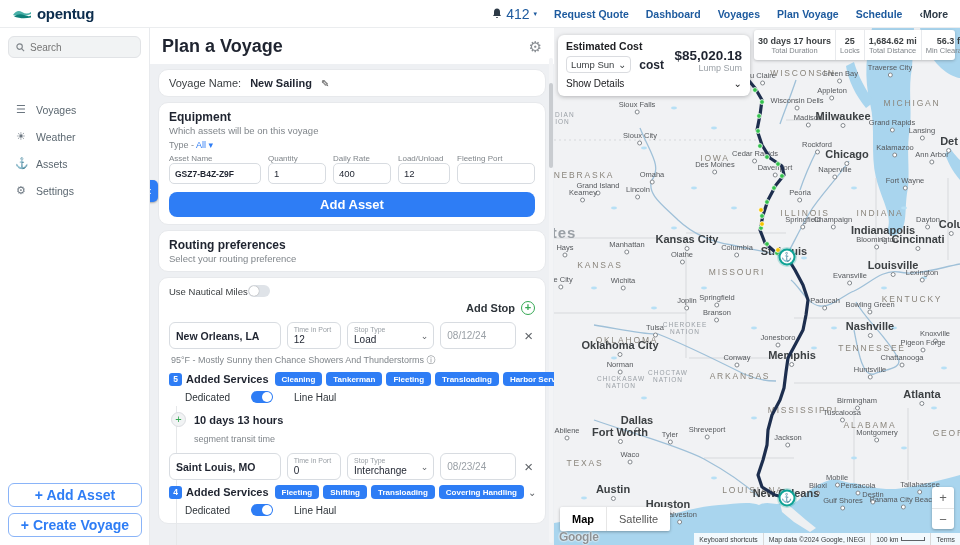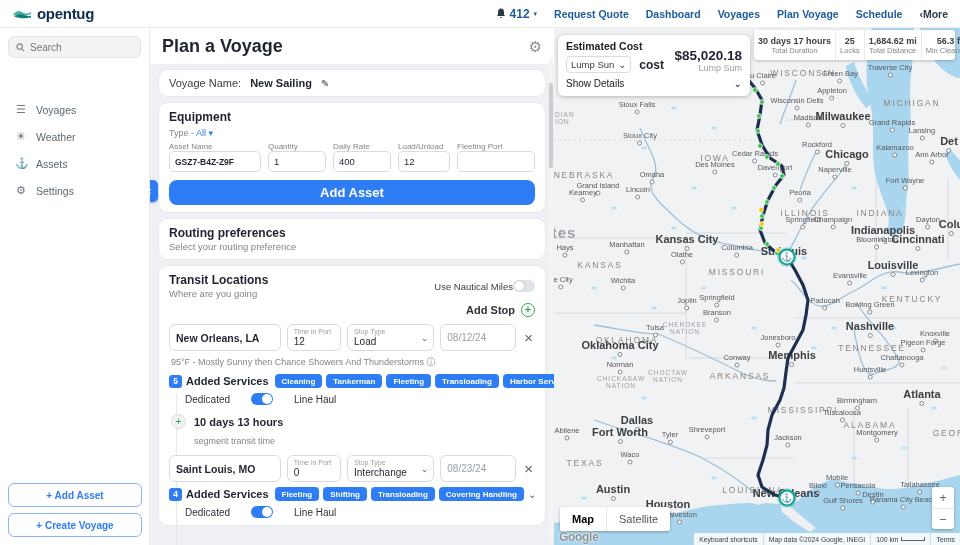--- a/index.html
+++ b/index.html
@@ -3,32 +3,32 @@
 <meta charset="utf-8">
 <style>
 *{margin:0;padding:0;box-sizing:border-box}
 html,body{width:960px;height:545px;overflow:hidden;font-family:"Liberation Sans",sans-serif;background:#fff;position:relative;color:#202124}
 
 .topbar{position:absolute;top:0;left:0;right:0;height:28px;background:#fff;border-bottom:1px solid #ebedef;display:flex;align-items:center;padding:0 12px;z-index:20}
 .logo{display:flex;align-items:center;gap:5px}
 .logo-text{font-size:15px;font-weight:700;color:#0c2d4d;letter-spacing:-.3px}
 .top-right{margin-left:auto;display:flex;align-items:center;gap:17px}
 .bell{display:flex;align-items:center;gap:4px}
-.badge412{color:#1d5a9e;font-size:12px;font-weight:700}
+.badge412{color:#1d5a9e;font-size:14px;font-weight:400}
 .caret{font-size:7px;color:#1d5a9e}
 .navlink{color:#1d5a9e;font-size:10.5px;font-weight:600;text-decoration:none;cursor:pointer;white-space:nowrap}
 .morelink{color:#2d3a46;font-size:10.5px;font-weight:600;cursor:pointer}
 
 .sidebar{position:absolute;left:0;top:28px;bottom:0;width:150px;background:#fff;border-right:1px solid #e8eaed;z-index:10}
 .searchbox{margin:8px;height:22px;background:#f1f3f4;border:1px solid #e1e3e6;border-radius:6px;display:flex;align-items:center;padding:0 7px;gap:5px}
 .searchbox input{border:none;background:transparent;outline:none;font-size:10px;color:#5f6368;width:100px;font-family:inherit}
 .side-menu{margin-top:38px}
 .side-item{display:flex;align-items:center;gap:9px;padding:7px 15px;color:#5b6770;font-size:10.5px;cursor:pointer}
 .side-ic{font-size:11px;color:#6b7680;width:12px;text-align:center}
-.sbtn{position:absolute;left:8px;width:134px;height:24px;border:1px solid #8ab4f8;color:#2e7df5;background:#fff;border-radius:6px;font-size:10px;font-weight:600;cursor:pointer;font-family:inherit}
+.sbtn{position:absolute;left:8px;width:134px;height:24px;border:1px solid #8ab4f8;color:#2e7df5;background:#fff;border-radius:6px;font-size:14px;font-weight:600;cursor:pointer;font-family:inherit}
 .sbtn.add{bottom:38px}.sbtn.create{bottom:8px}
 
 .main{position:absolute;left:150px;top:28px;width:404px;bottom:0;background:#eef0f3;overflow:hidden;z-index:5}
 .main-head{background:#fff;padding:8px 12px 7px;display:flex;align-items:center;justify-content:space-between}
 .page-title{font-size:18px;font-weight:700;color:#1f2430}
 .gear-top{font-size:15px;color:#8a8f94;cursor:pointer}
 .card{background:#fff;border:1px solid #e7e9ec;border-radius:10px;margin:5px 8px;padding:7px 10px;position:relative}
 .vn-row{display:flex;align-items:center;gap:9px;font-size:11px}
 .vn-label{color:#3c4043}.vn-value{font-weight:700;color:#1f2430}
 .pencil{font-size:10px;color:#444;cursor:pointer}
@@ -190,20 +190,21 @@
   </div>
 
   <div class="card vn-row">
     <span class="vn-label">Voyage Name:</span>
     <span class="vn-value">New Sailing</span>
     <span class="pencil">✎</span>
   </div>
 
   <div class="card">
     <div class="sec-title">Equipment</div>
+    <div class="sec-sub">Which assets will be on this voyage</div>
     <div class="type-row"><span>Type -</span> <span class="blue"><span>All</span> <span>▾</span></span></div>
     <div class="eq-grid">
       <span class="eq-lab">Asset Name</span>
       <span class="eq-lab">Quantity</span>
       <span class="eq-lab blue"><span>Daily Rate</span></span>
       <span class="eq-lab">Load/Unload</span>
       <span class="eq-lab">Fleeting Port</span>
       <input class="bold" value="GSZ7-B4Z-Z9F" style="">
       <input value="1" style="">
       <input value="400" style="">
@@ -214,24 +215,20 @@
   </div>
 
   <div class="card">
     <div class="sec-title">Routing preferences</div>
     <div class="sec-sub">Select your routing preference</div>
   </div>
 
   <div class="card">
     <div class="tl-line"></div>
     <div class="transit-head">
-      <div>
-        <div class="sec-title">Transit Locations</div>
-        <div class="sec-sub">Where are you going</div>
-      </div>
       <div class="naut">
           <span>Use Nautical Miles</span>
           <span class="tog off"></span>
         </div>
     </div>
     <div class="addstop-row">
         <span>Add Stop</span>
         <span class="pluso">+</span>
       </div>
 

